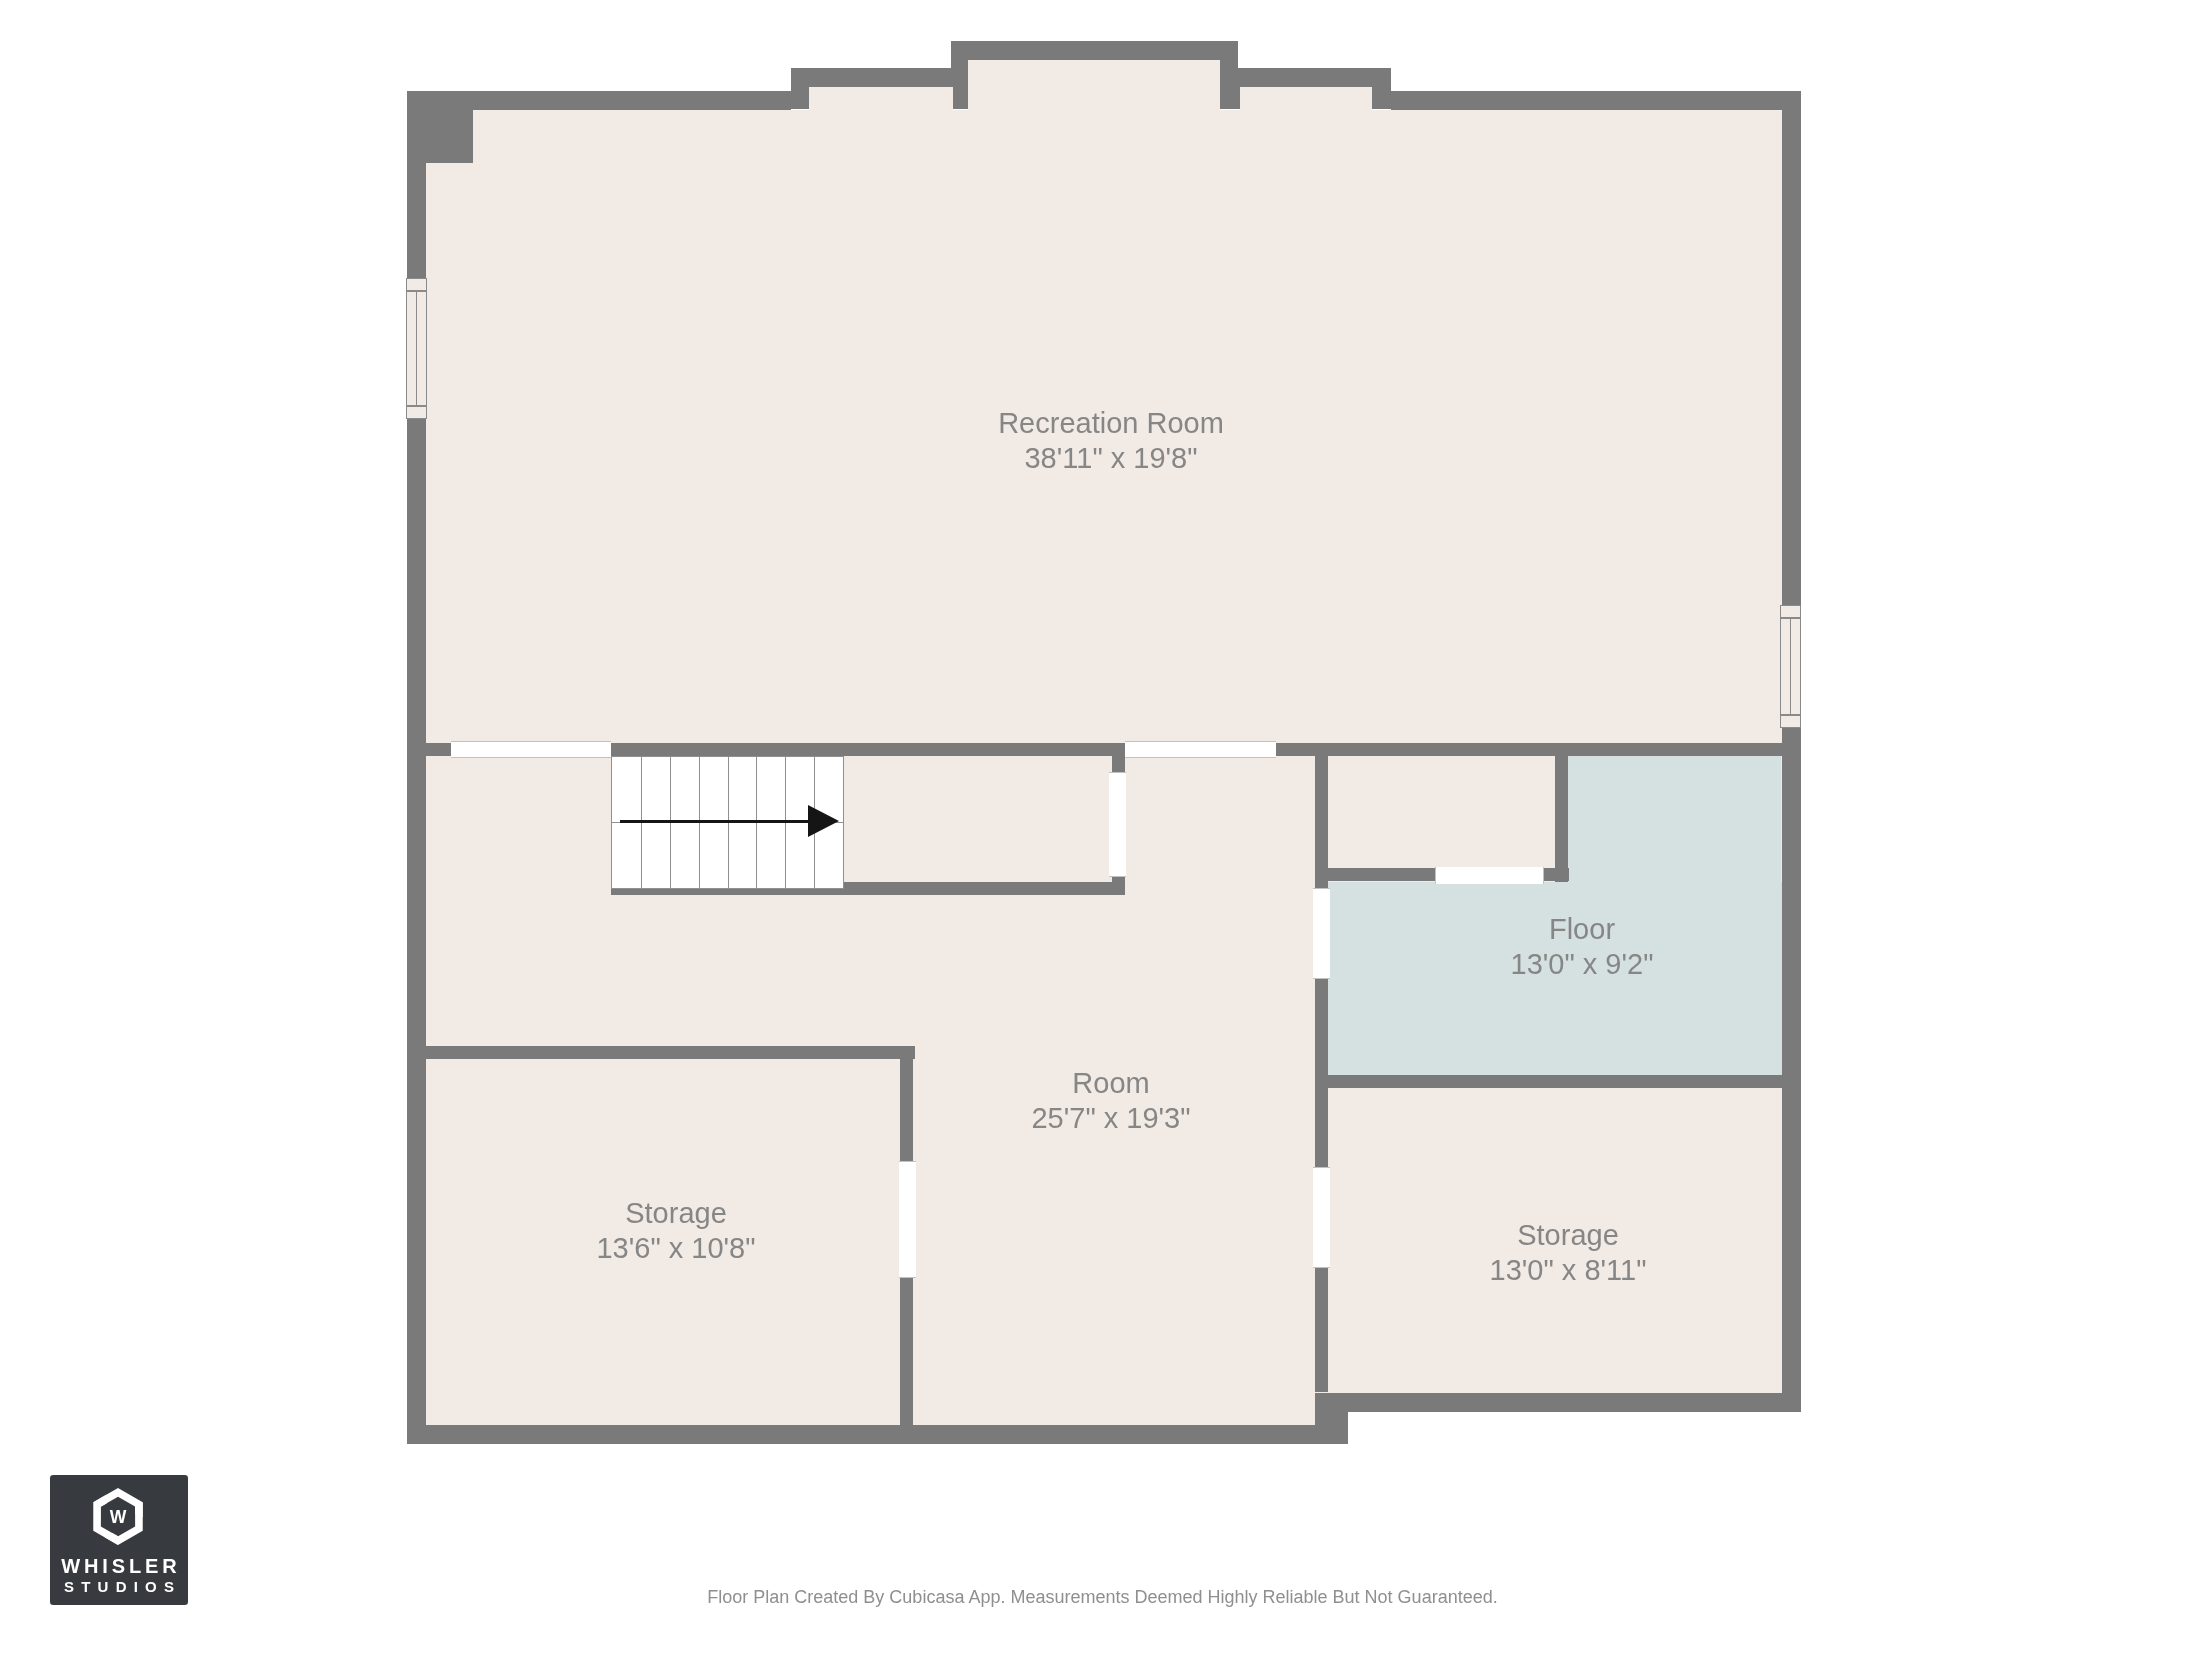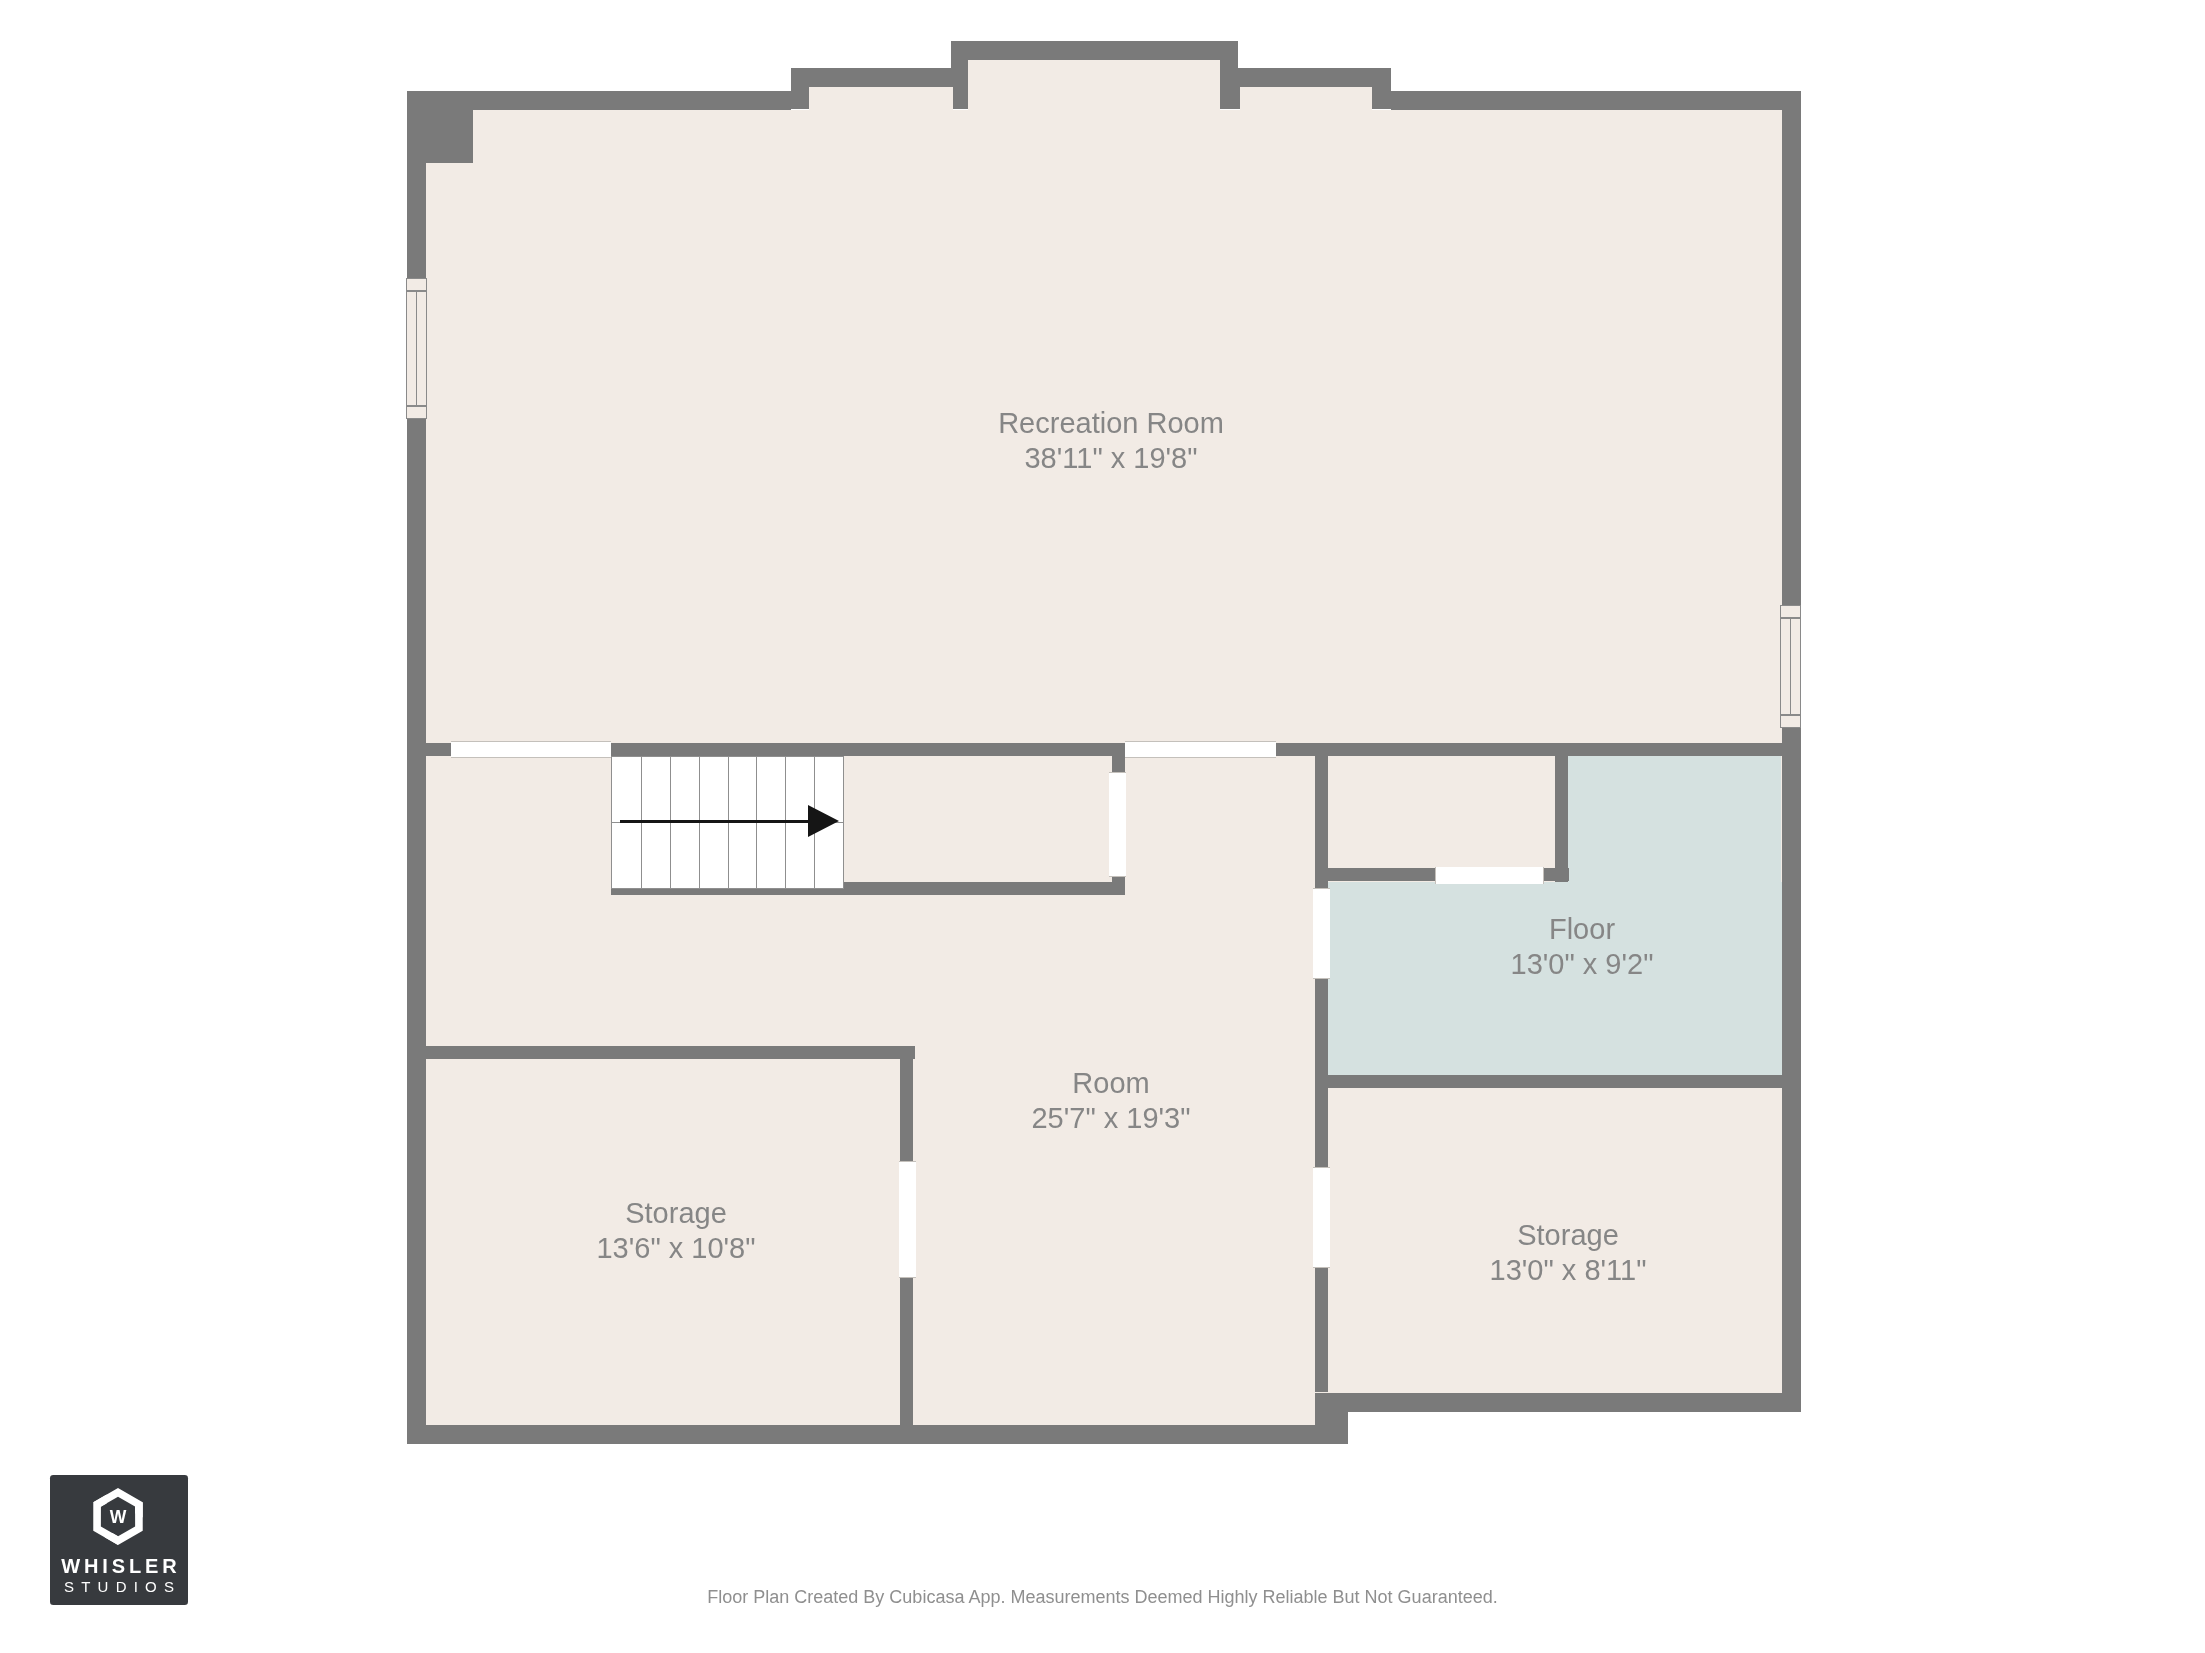--- a/index.html
+++ b/index.html
@@ -31,21 +31,21 @@
   .window .mid{position:absolute;left:50%;width:1.7px;margin-left:-0.8px;background:var(--window-line);}
   #stairs{background:#ffffff;border:1.1px solid var(--stair-line);}
   #stairs .tread{position:absolute;top:0;bottom:0;width:1.1px;background:var(--stair-line);}
   #stairs .midline{position:absolute;left:0;right:0;top:65px;height:1.1px;background:var(--stair-line);}
   .roomlabel{position:absolute;transform:translate(-50%,-50%);text-align:center;
              color:var(--label-text);font-size:29px;line-height:35px;white-space:nowrap;}
   #logo{background:var(--logo-bg);border-radius:3.3px;}
   .logo-line1{position:absolute;left:50px;top:1555px;width:138px;text-align:center;color:#ffffff;
               font-size:20px;font-weight:700;letter-spacing:3.9px;text-indent:3.9px;}
   .logo-line2{position:absolute;left:50px;top:1578px;width:138px;text-align:center;color:#ffffff;
-              font-size:15px;font-weight:400;letter-spacing:7.2px;text-indent:7.2px;}
+              font-size:15px;font-weight:700;letter-spacing:7.2px;text-indent:7.2px;}
   #footer{position:absolute;left:0;top:1587px;width:2205px;text-align:center;
           color:var(--footer-text);font-size:18px;}
   .arrow-line{background:var(--arrow);}
   .arrow-head{width:0;height:0;border-top:16.5px solid transparent;border-bottom:16.5px solid transparent;
               border-left:31px solid var(--arrow);}
 </style>
 </head>
 <body>
 
 <div id="stage">

